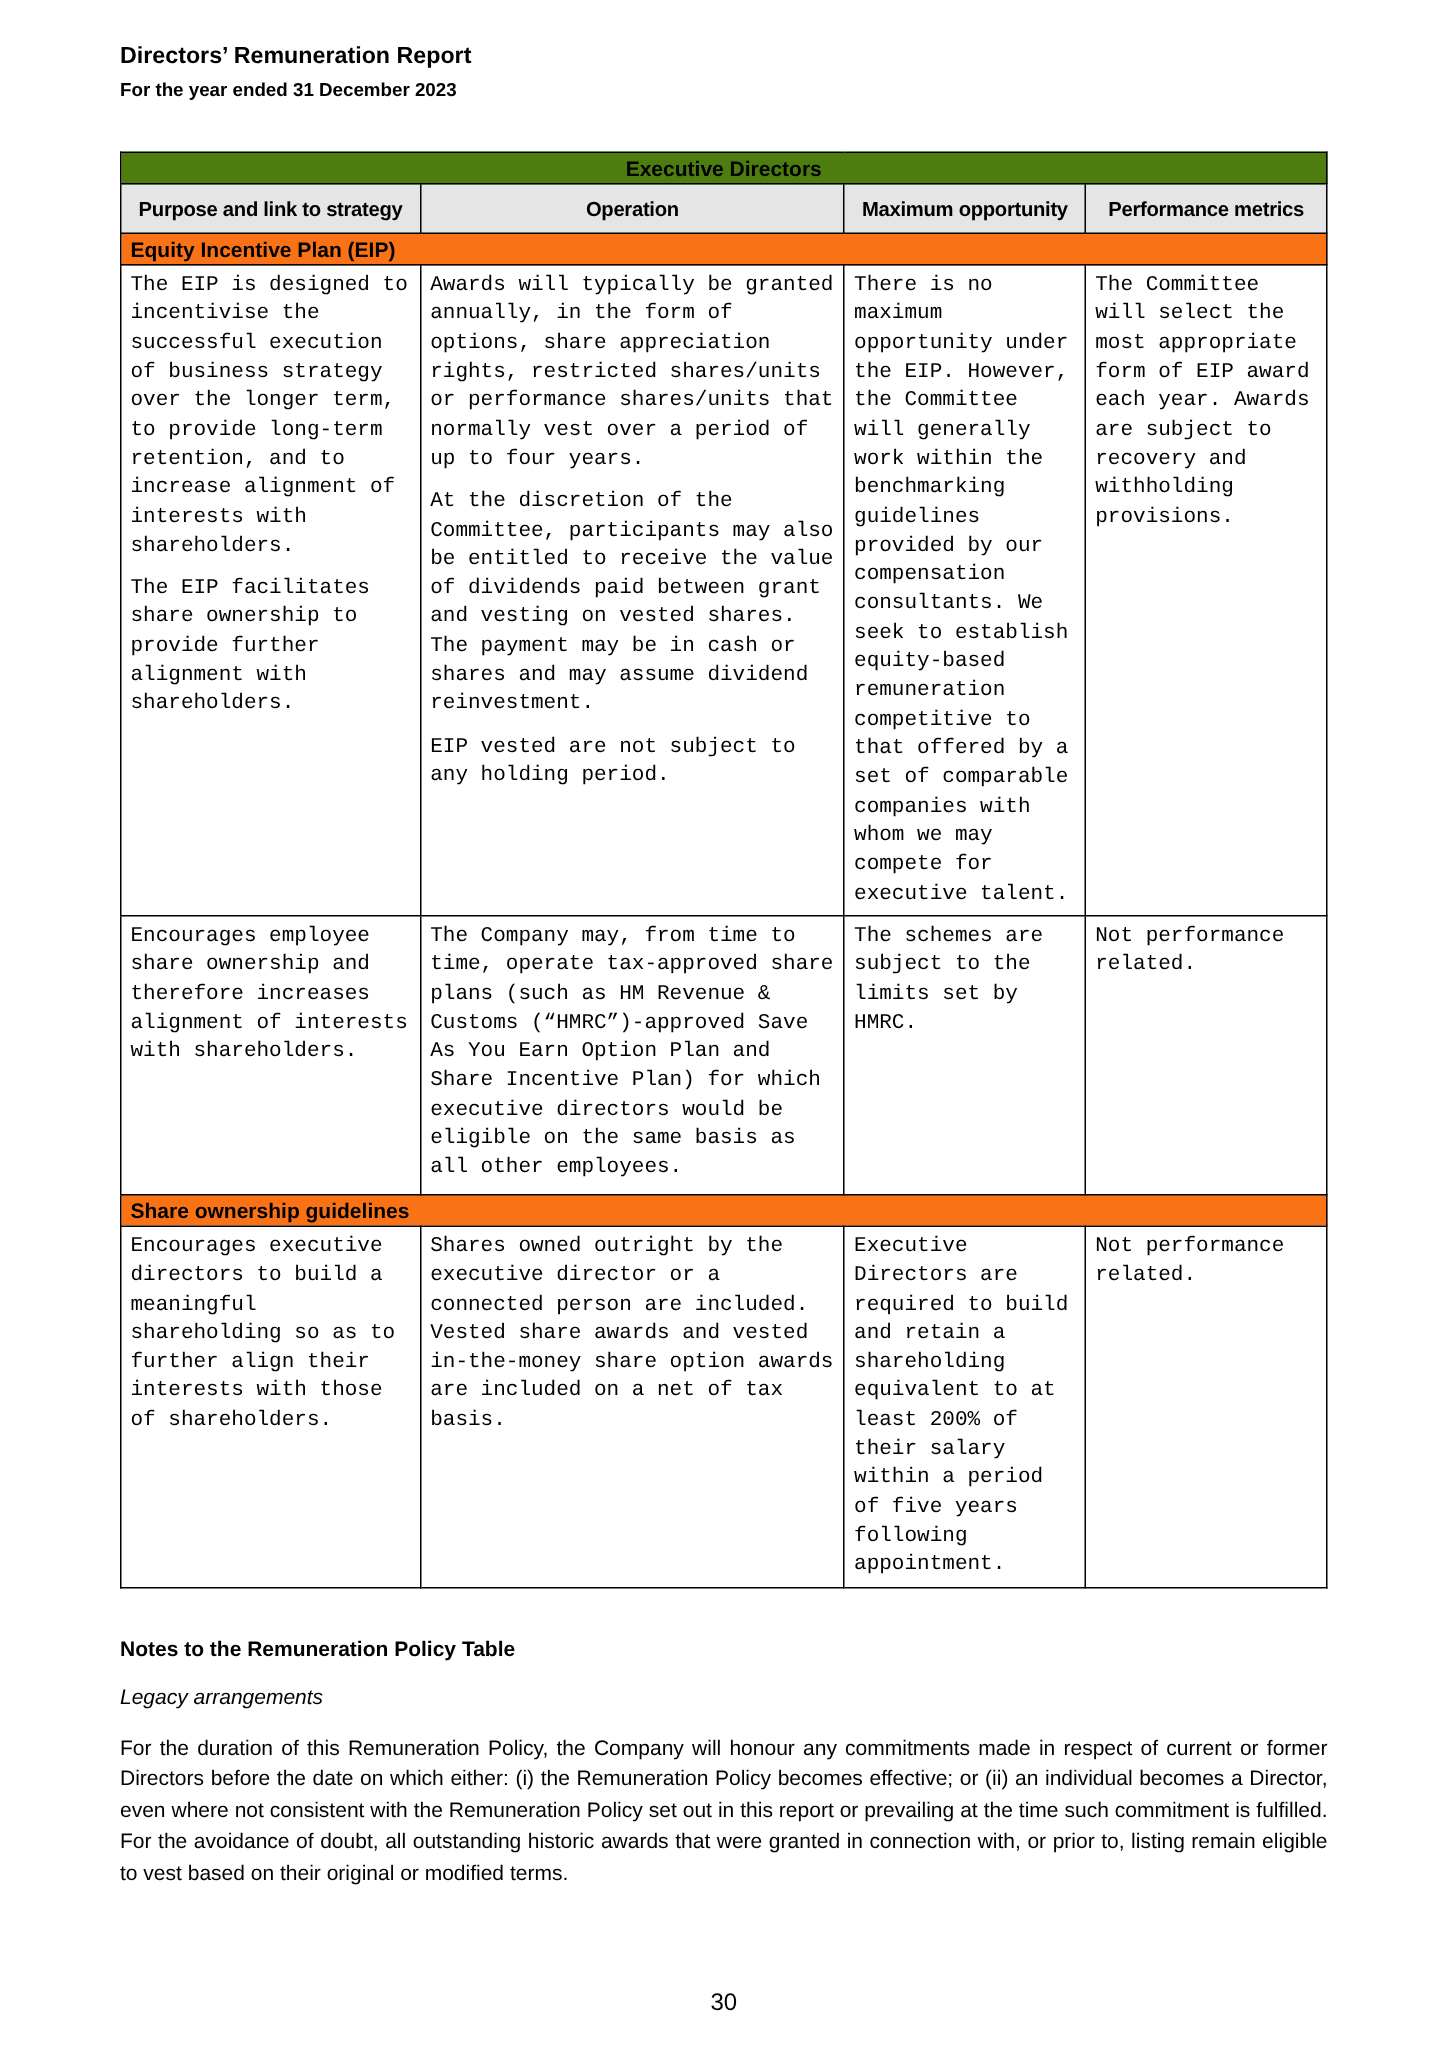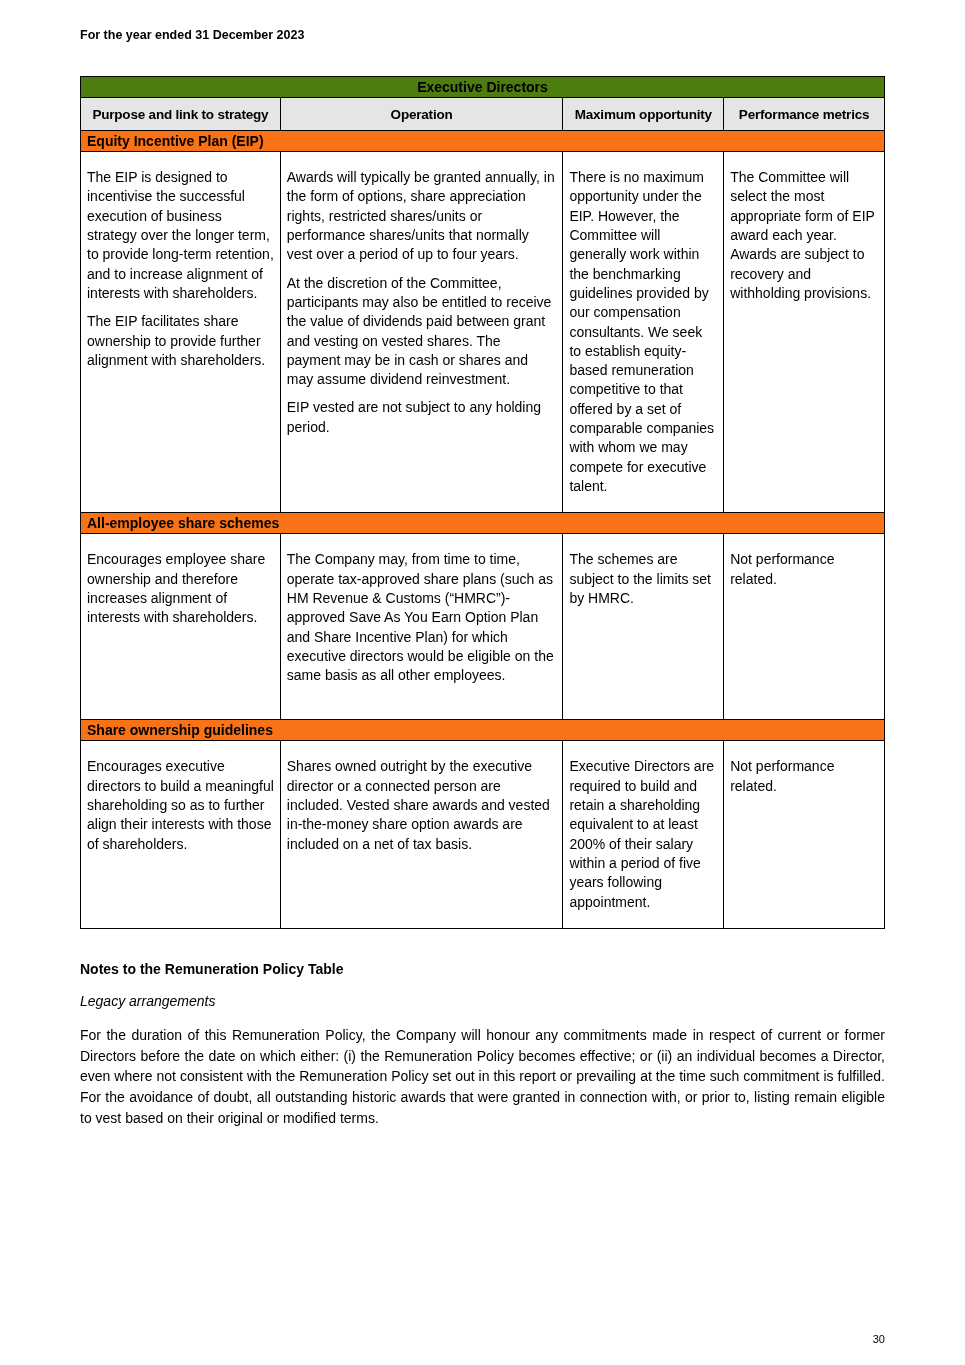--- a/index.html
+++ b/index.html
@@ -61,23 +61,24 @@
   }
   .section {
     background: #f97316;
     font-weight: bold;
     font-size: 14px;
     text-align: left;
     padding: 2px 6px;
   }
   .cell {
     vertical-align: top;
-    padding: 16px 6px;
+    padding: 4px 6px;
     font-size: 14px;
     line-height: 1.38;
+    font-family: Liberation Mono, monospace;
   }
   .cell p { margin: 0 0 9px 0; }
   .cell p:last-child { margin-bottom: 0; }
   tr.row-fixed td { height: 186px; }
   .notes-heading {
     margin-top: 32px;
     font-size: 14px;
     font-weight: bold;
   }
   .notes-subheading {
@@ -86,30 +87,31 @@
     font-style: italic;
   }
   .notes-paragraph {
     margin-top: 16px;
     font-size: 14px;
     line-height: 1.48;
     text-align: justify;
   }
   .footer {
     margin-top: auto;
-    text-align: right;
-    font-size: 11px;
+    text-align: center;
+    font-size: 16px;
     padding-bottom: 4px;
   }
 </style>
 </head>
 <body>
 
 <div class="page">
 
+  <div class="report-title">Directors’ Remuneration Report</div>
   <div class="report-subtitle">For the year ended 31 December 2023</div>
 
   <table class="policy">
     <colgroup>
       <col style="width:24.85%">
       <col style="width:35.15%">
       <col style="width:20%">
       <col style="width:20%">
     </colgroup>
     <thead>
@@ -136,23 +138,20 @@
             <p>Awards will typically be granted annually, in the form of options, share appreciation rights, restricted shares/units or performance shares/units that normally vest over a period of up to four years.</p>
             <p>At the discretion of the Committee, participants may also be entitled to receive the value of dividends paid between grant and vesting on vested shares. The payment may be in cash or shares and may assume dividend reinvestment.</p>
             <p>EIP vested are not subject to any holding period.</p>
           </td>
         <td class="cell">
             <p>There is no maximum opportunity under the EIP. However, the Committee will generally work within the benchmarking guidelines provided by our compensation consultants. We seek to establish equity-based remuneration competitive to that offered by a set of comparable companies with whom we may compete for executive talent.</p>
           </td>
         <td class="cell">
             <p>The Committee will select the most appropriate form of EIP award each year. Awards are subject to recovery and withholding provisions.</p>
           </td>
-      </tr>
-      <tr>
-        <td colspan="4" class="section">All-employee share schemes</td>
       </tr>
       <tr class="row-fixed">
         <td class="cell">
             <p>Encourages employee share ownership and therefore increases alignment of interests with shareholders.</p>
           </td>
         <td class="cell">
             <p>The Company may, from time to time, operate tax-approved share plans (such as HM Revenue &amp; Customs (“HMRC”)-approved Save As You Earn Option Plan and Share Incentive Plan) for which executive directors would be eligible on the same basis as all other employees.</p>
           </td>
         <td class="cell">
             <p>The schemes are subject to the limits set by HMRC.</p>

